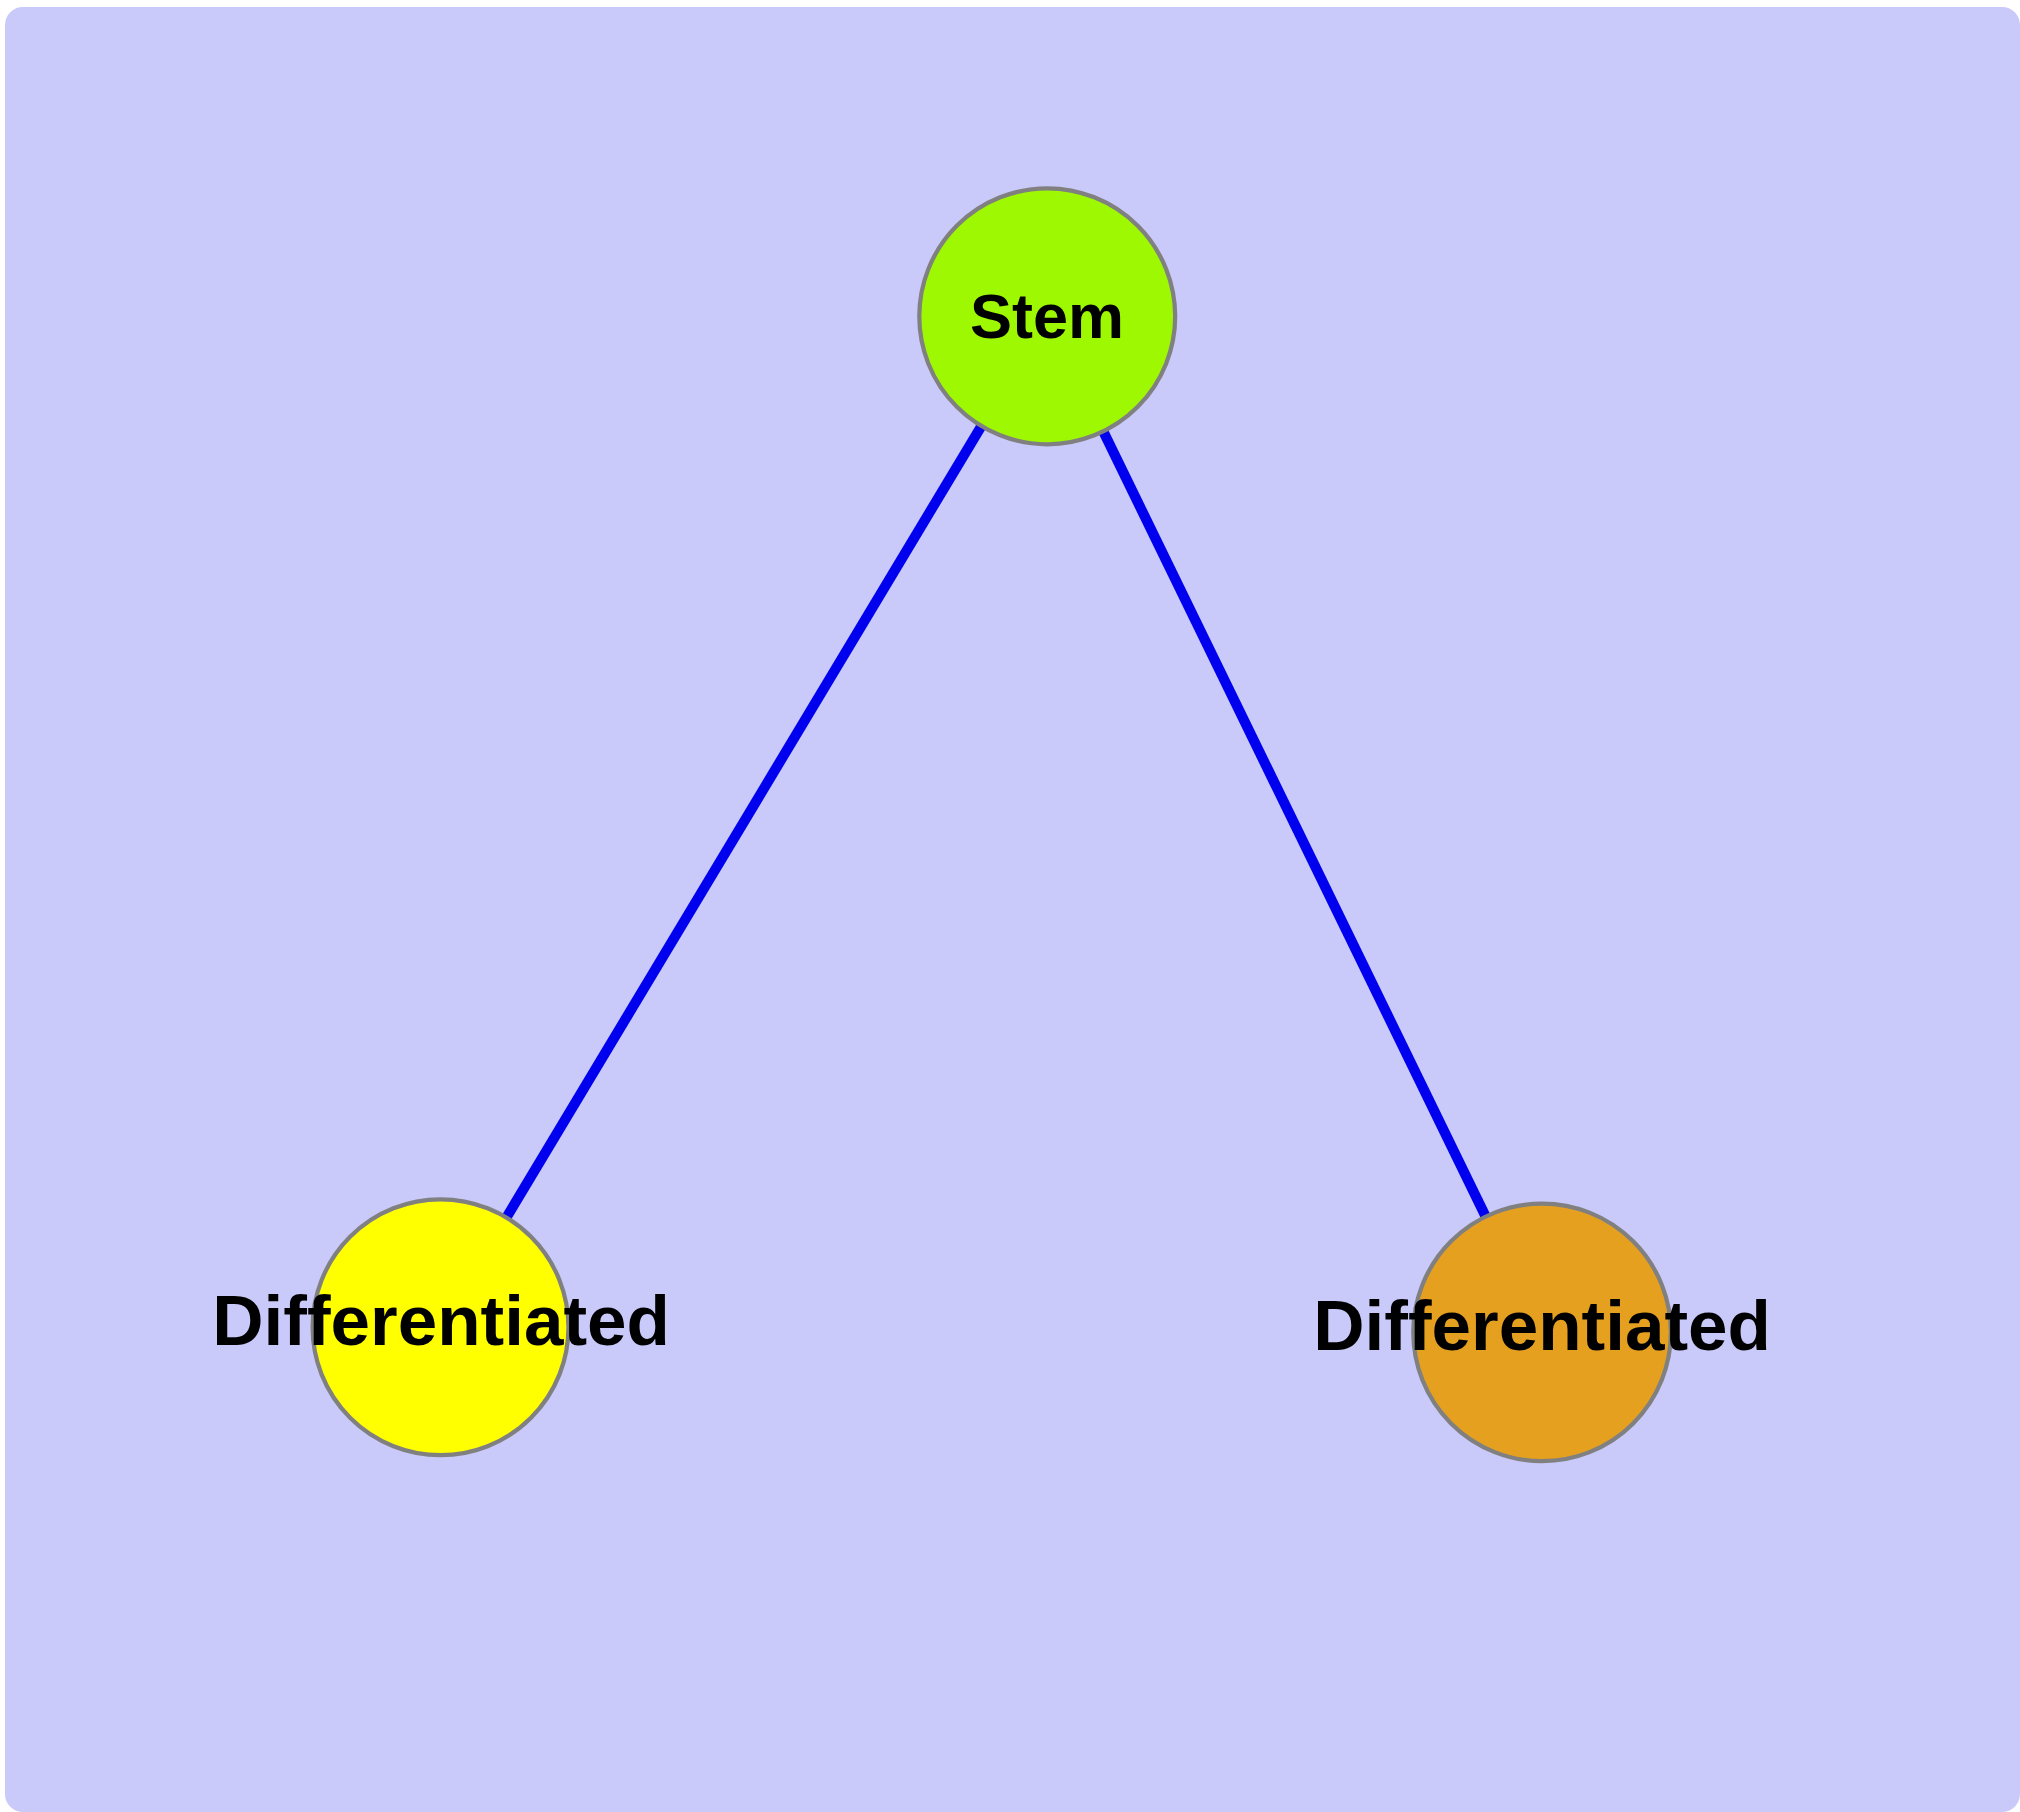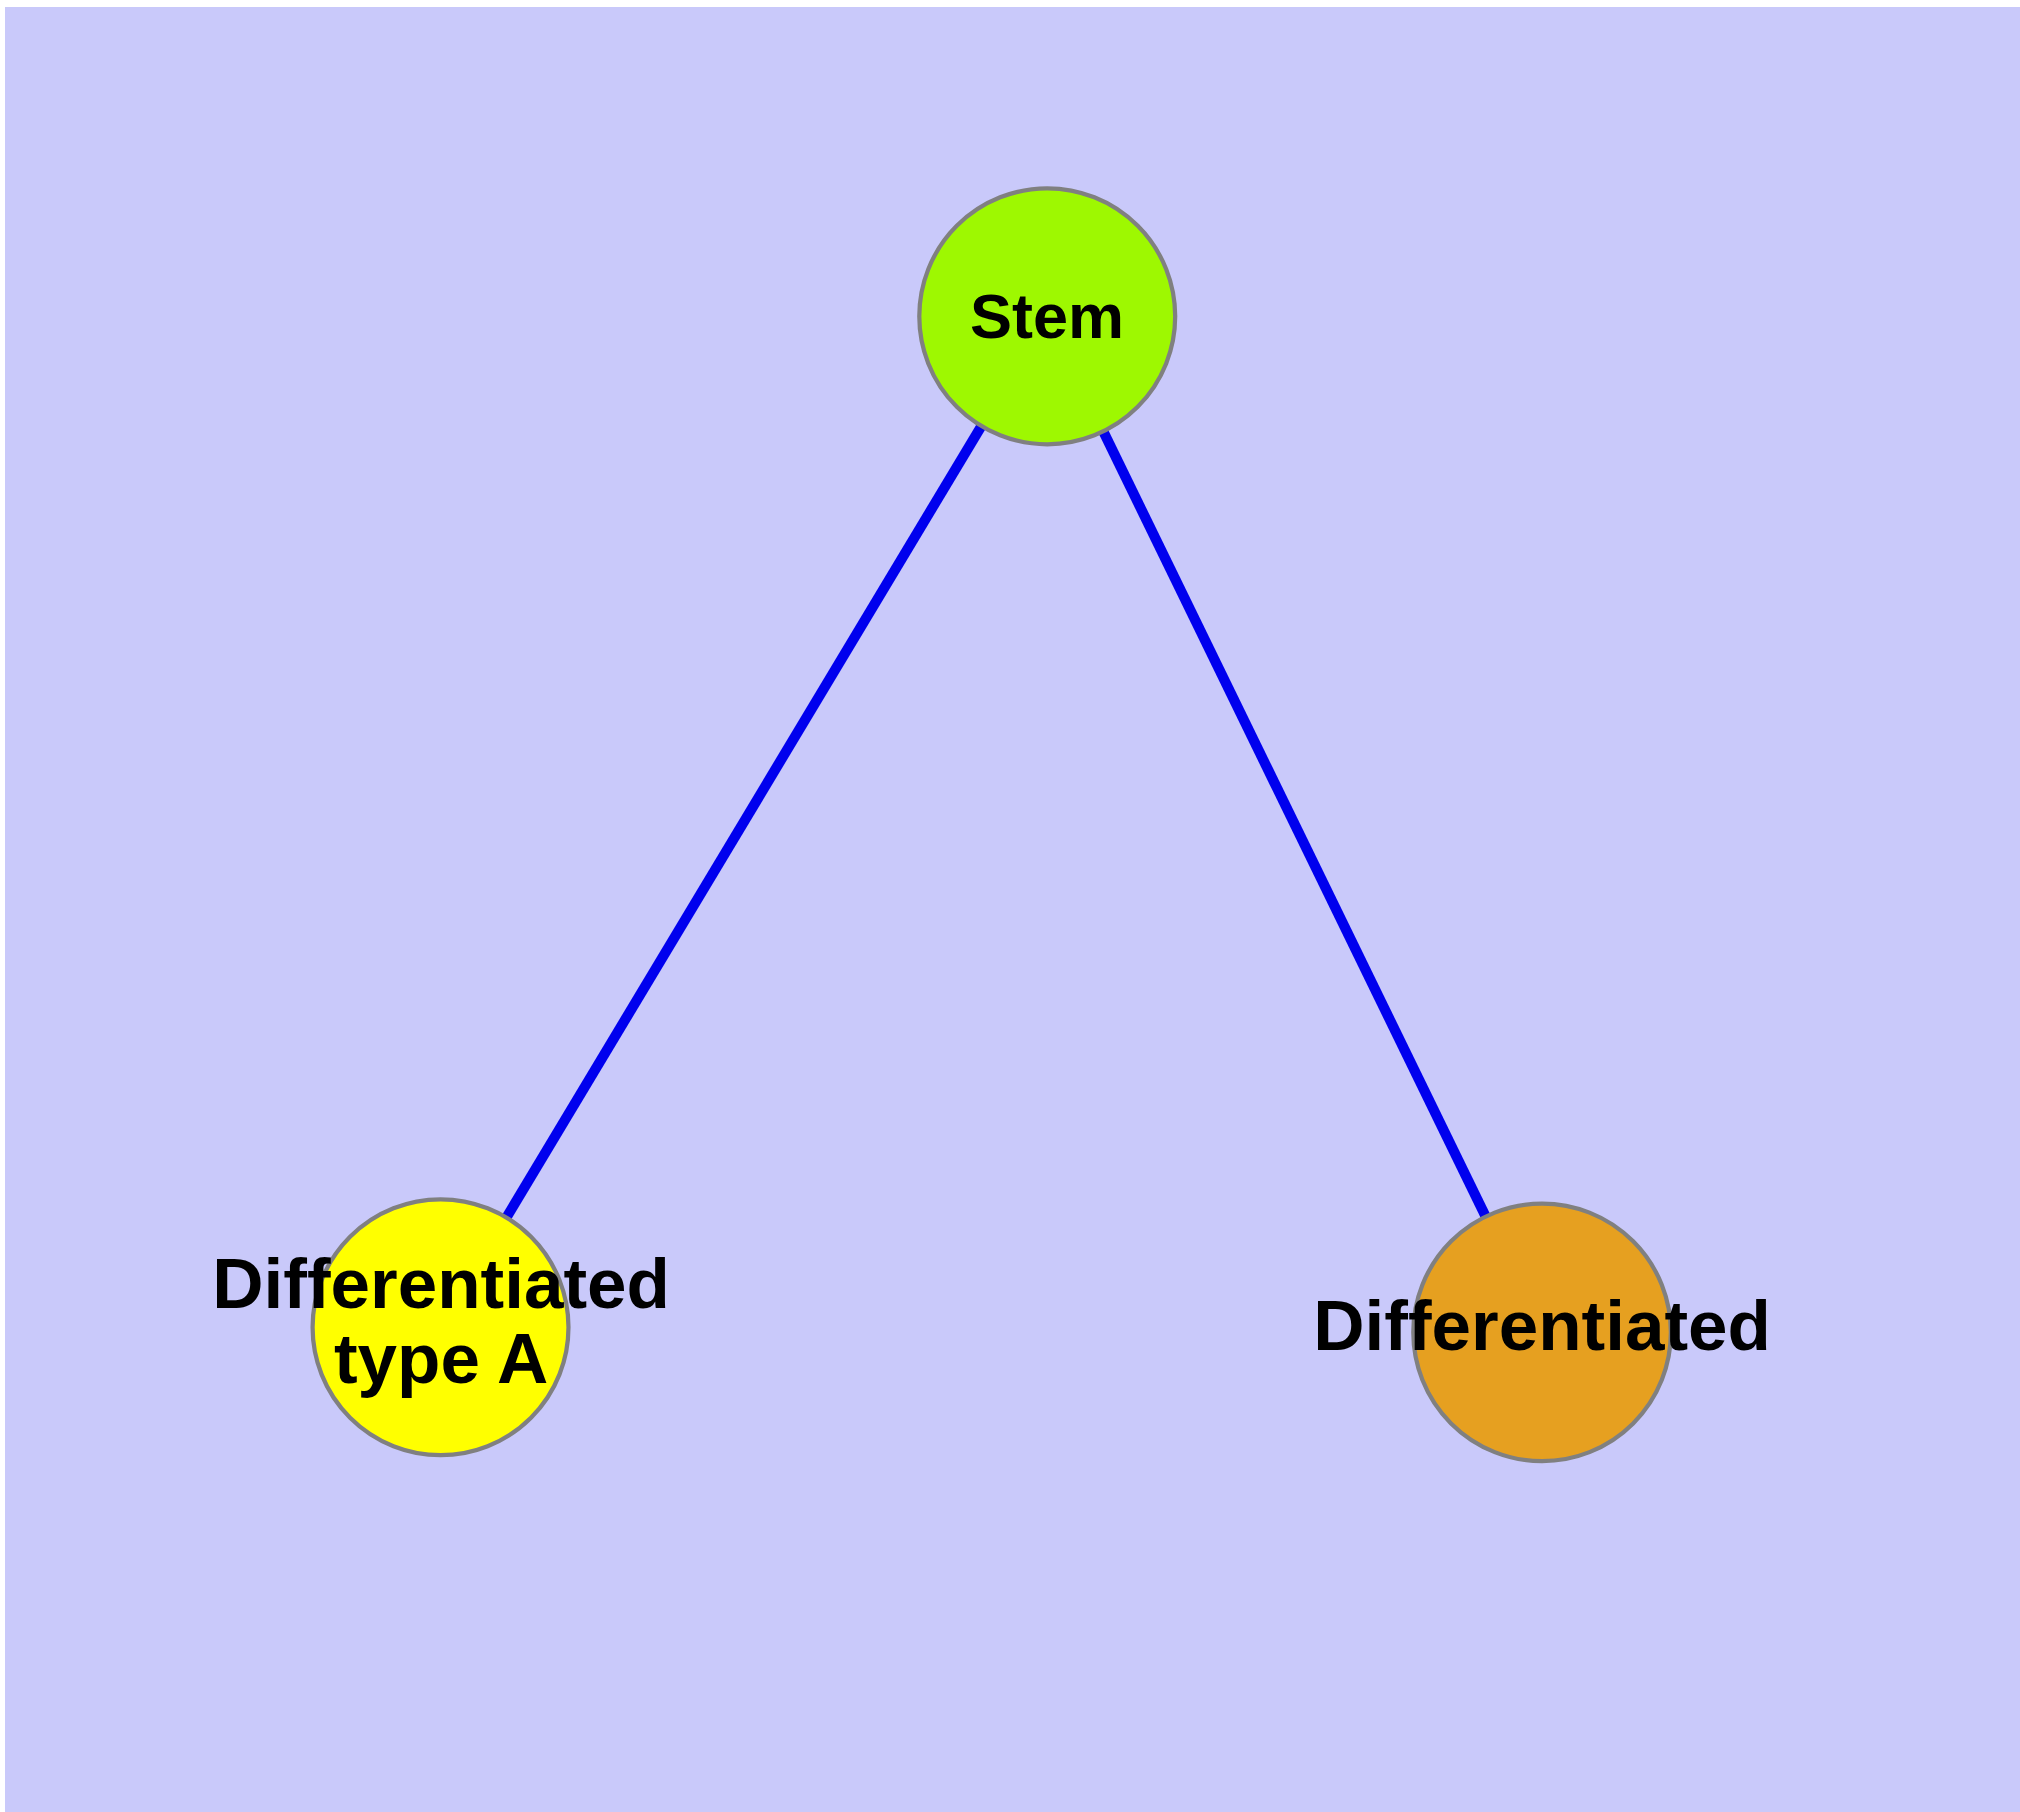--- a/index.html
+++ b/index.html
@@ -15,20 +15,21 @@
     overflow: hidden;
     font-family: "Liberation Sans", sans-serif;
   }
   #plot-area {
     position: absolute;
     left: 5.1px;
     top: 6.8px;
     width: 2015px;
     height: 1805px;
     background: #c9c9fa;
+    border-radius: 18px;
   }
   #graph-svg {
     position: absolute;
     left: 0;
     top: 0;
     width: 100%;
     height: 100%;
     display: block;
   }
   .node-label {
@@ -64,21 +65,20 @@
         <circle cx="1814" cy="1564" r="152" fill="#e6a020" stroke="#808080" stroke-width="5"></circle>
       </g>
     </svg>
 
     <div class="node-label one-line" style="left: 1042px; top: 309px; transform: translate(-50%, -50%);">
       <div>Stem</div>
     </div>
 
     <div class="node-label two-line" style="left: 436px; top: 1314px; transform: translate(-50%, -50%);">
       <div>Differentiated</div>
-      <div>type A</div>
     </div>
 
     <div class="node-label two-line" style="left: 1537px; top: 1319px; transform: translate(-50%, -50%);">
       <div>Differentiated</div>
     </div>
   </div>
 </div>
 
 
 </body></html>

